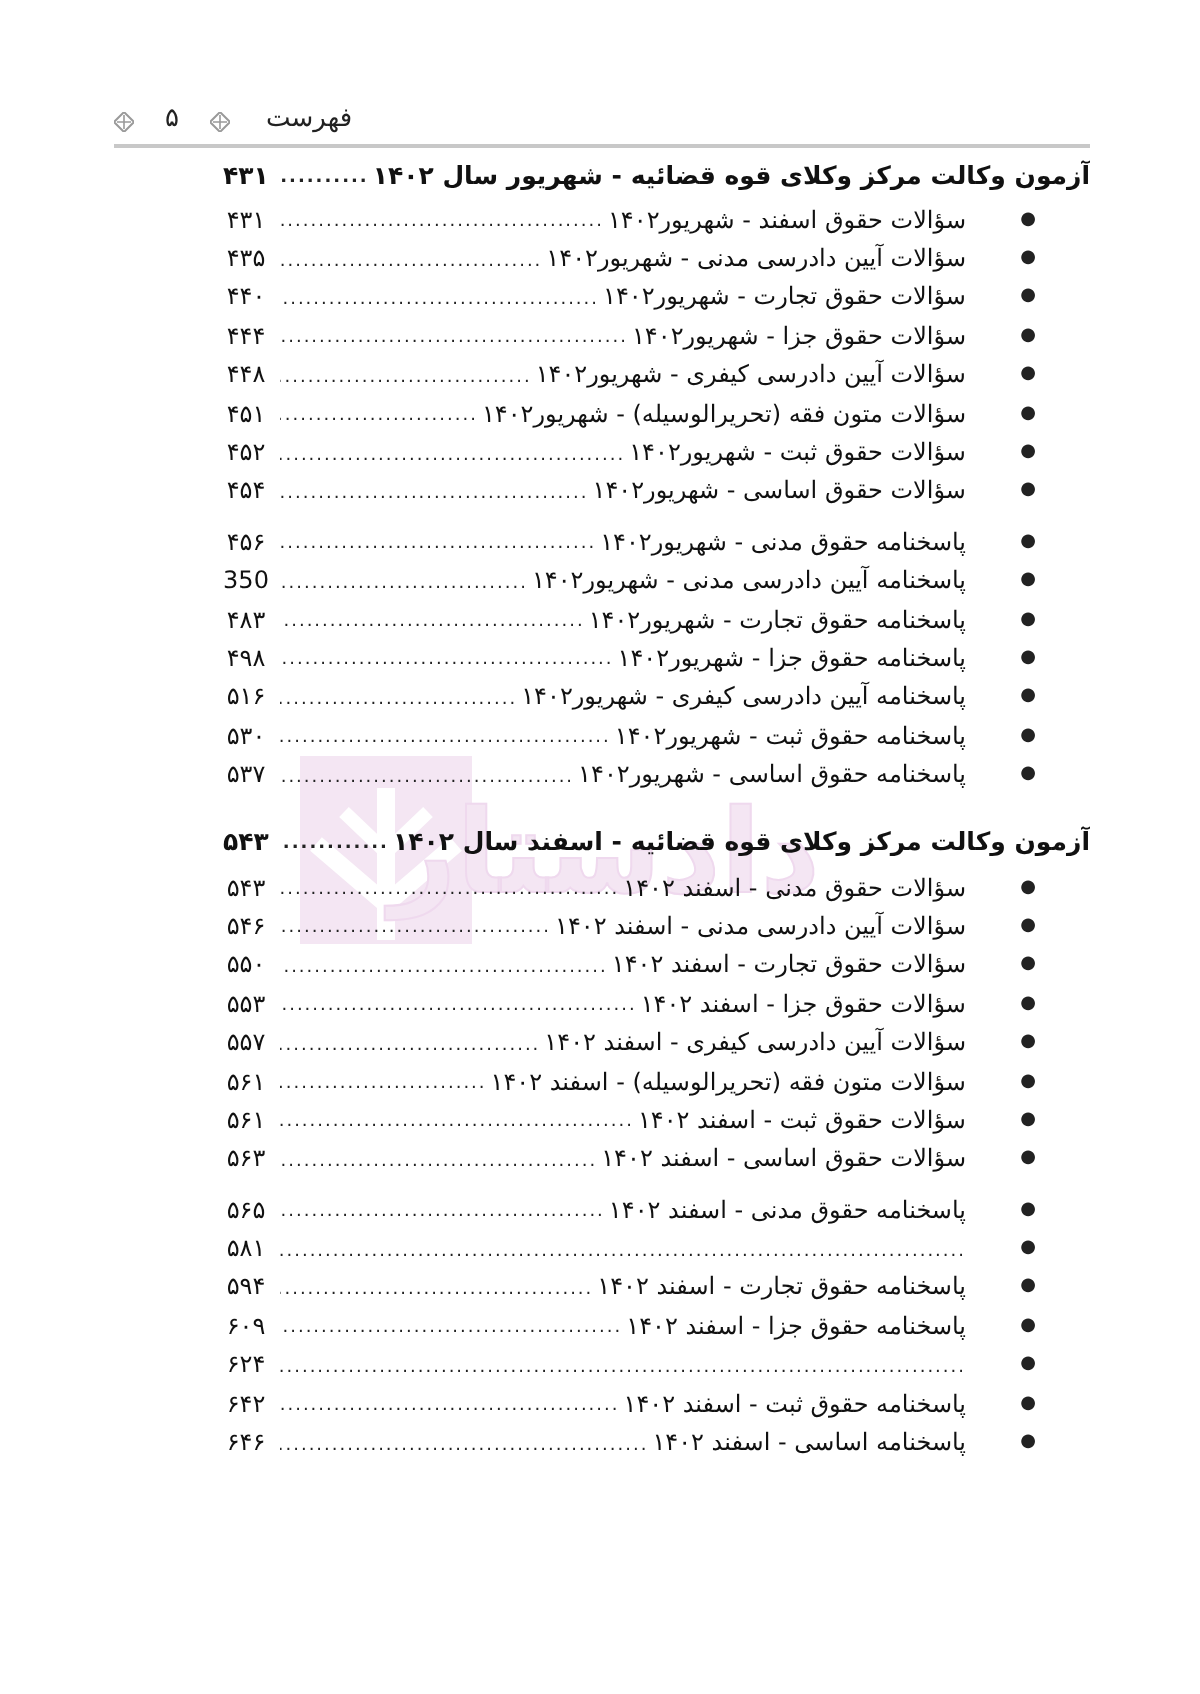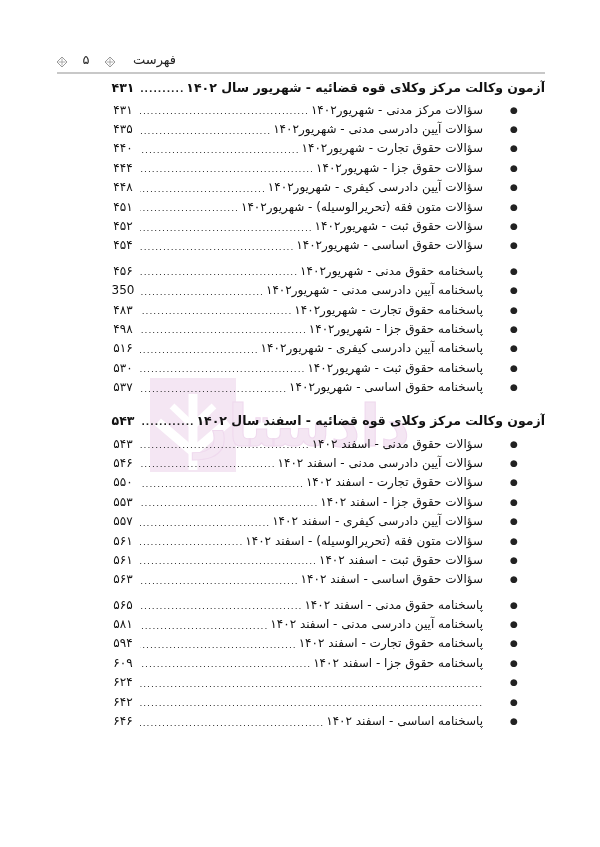--- a/index.html
+++ b/index.html
@@ -188,21 +188,21 @@
 <div class="toc">
 
   <div class="toc-heading">
     <span class="entry-title">آزمون وکالت مرکز وکلای قوه قضائیه - شهریور سال ۱۴۰۲</span>
     <span class="leader"></span>
     <span class="page-ref">۴۳۱</span>
   </div>
 
   <div class="toc-item">
       <span class="bullet">●</span>
-      <span class="entry-title">سؤالات مرکز مدنی - شهریور۱۴۰۲</span>
+      <span class="entry-title">سؤالات حقوق اسفند - شهریور۱۴۰۲</span>
       <span class="leader"></span>
       <span class="page-ref">۴۳۱</span>
     </div>
   <div class="toc-item">
       <span class="bullet">●</span>
       <span class="entry-title">سؤالات آیین دادرسی مدنی - شهریور۱۴۰۲</span>
       <span class="leader"></span>
       <span class="page-ref">۴۳۵</span>
     </div>
   <div class="toc-item">
@@ -347,21 +347,20 @@
   <div class="group-gap"></div>
 
   <div class="toc-item">
       <span class="bullet">●</span>
       <span class="entry-title">پاسخنامه حقوق مدنی - اسفند ۱۴۰۲</span>
       <span class="leader"></span>
       <span class="page-ref">۵۶۵</span>
     </div>
   <div class="toc-item">
       <span class="bullet">●</span>
-      <span class="entry-title">پاسخنامه آیین دادرسی مدنی - اسفند ۱۴۰۲</span>
       <span class="leader"></span>
       <span class="page-ref">۵۸۱</span>
     </div>
   <div class="toc-item">
       <span class="bullet">●</span>
       <span class="entry-title">پاسخنامه حقوق تجارت - اسفند ۱۴۰۲</span>
       <span class="leader"></span>
       <span class="page-ref">۵۹۴</span>
     </div>
   <div class="toc-item">
@@ -370,20 +369,21 @@
       <span class="leader"></span>
       <span class="page-ref">۶۰۹</span>
     </div>
   <div class="toc-item">
       <span class="bullet">●</span>
       <span class="leader"></span>
       <span class="page-ref">۶۲۴</span>
     </div>
   <div class="toc-item">
       <span class="bullet">●</span>
+      <span class="entry-title">پاسخنامه حقوق ثبت - اسفند ۱۴۰۲</span>
       <span class="leader"></span>
       <span class="page-ref">۶۴۲</span>
     </div>
   <div class="toc-item">
       <span class="bullet">●</span>
       <span class="entry-title">پاسخنامه اساسی - اسفند ۱۴۰۲</span>
       <span class="leader"></span>
       <span class="page-ref">۶۴۶</span>
     </div>
 

